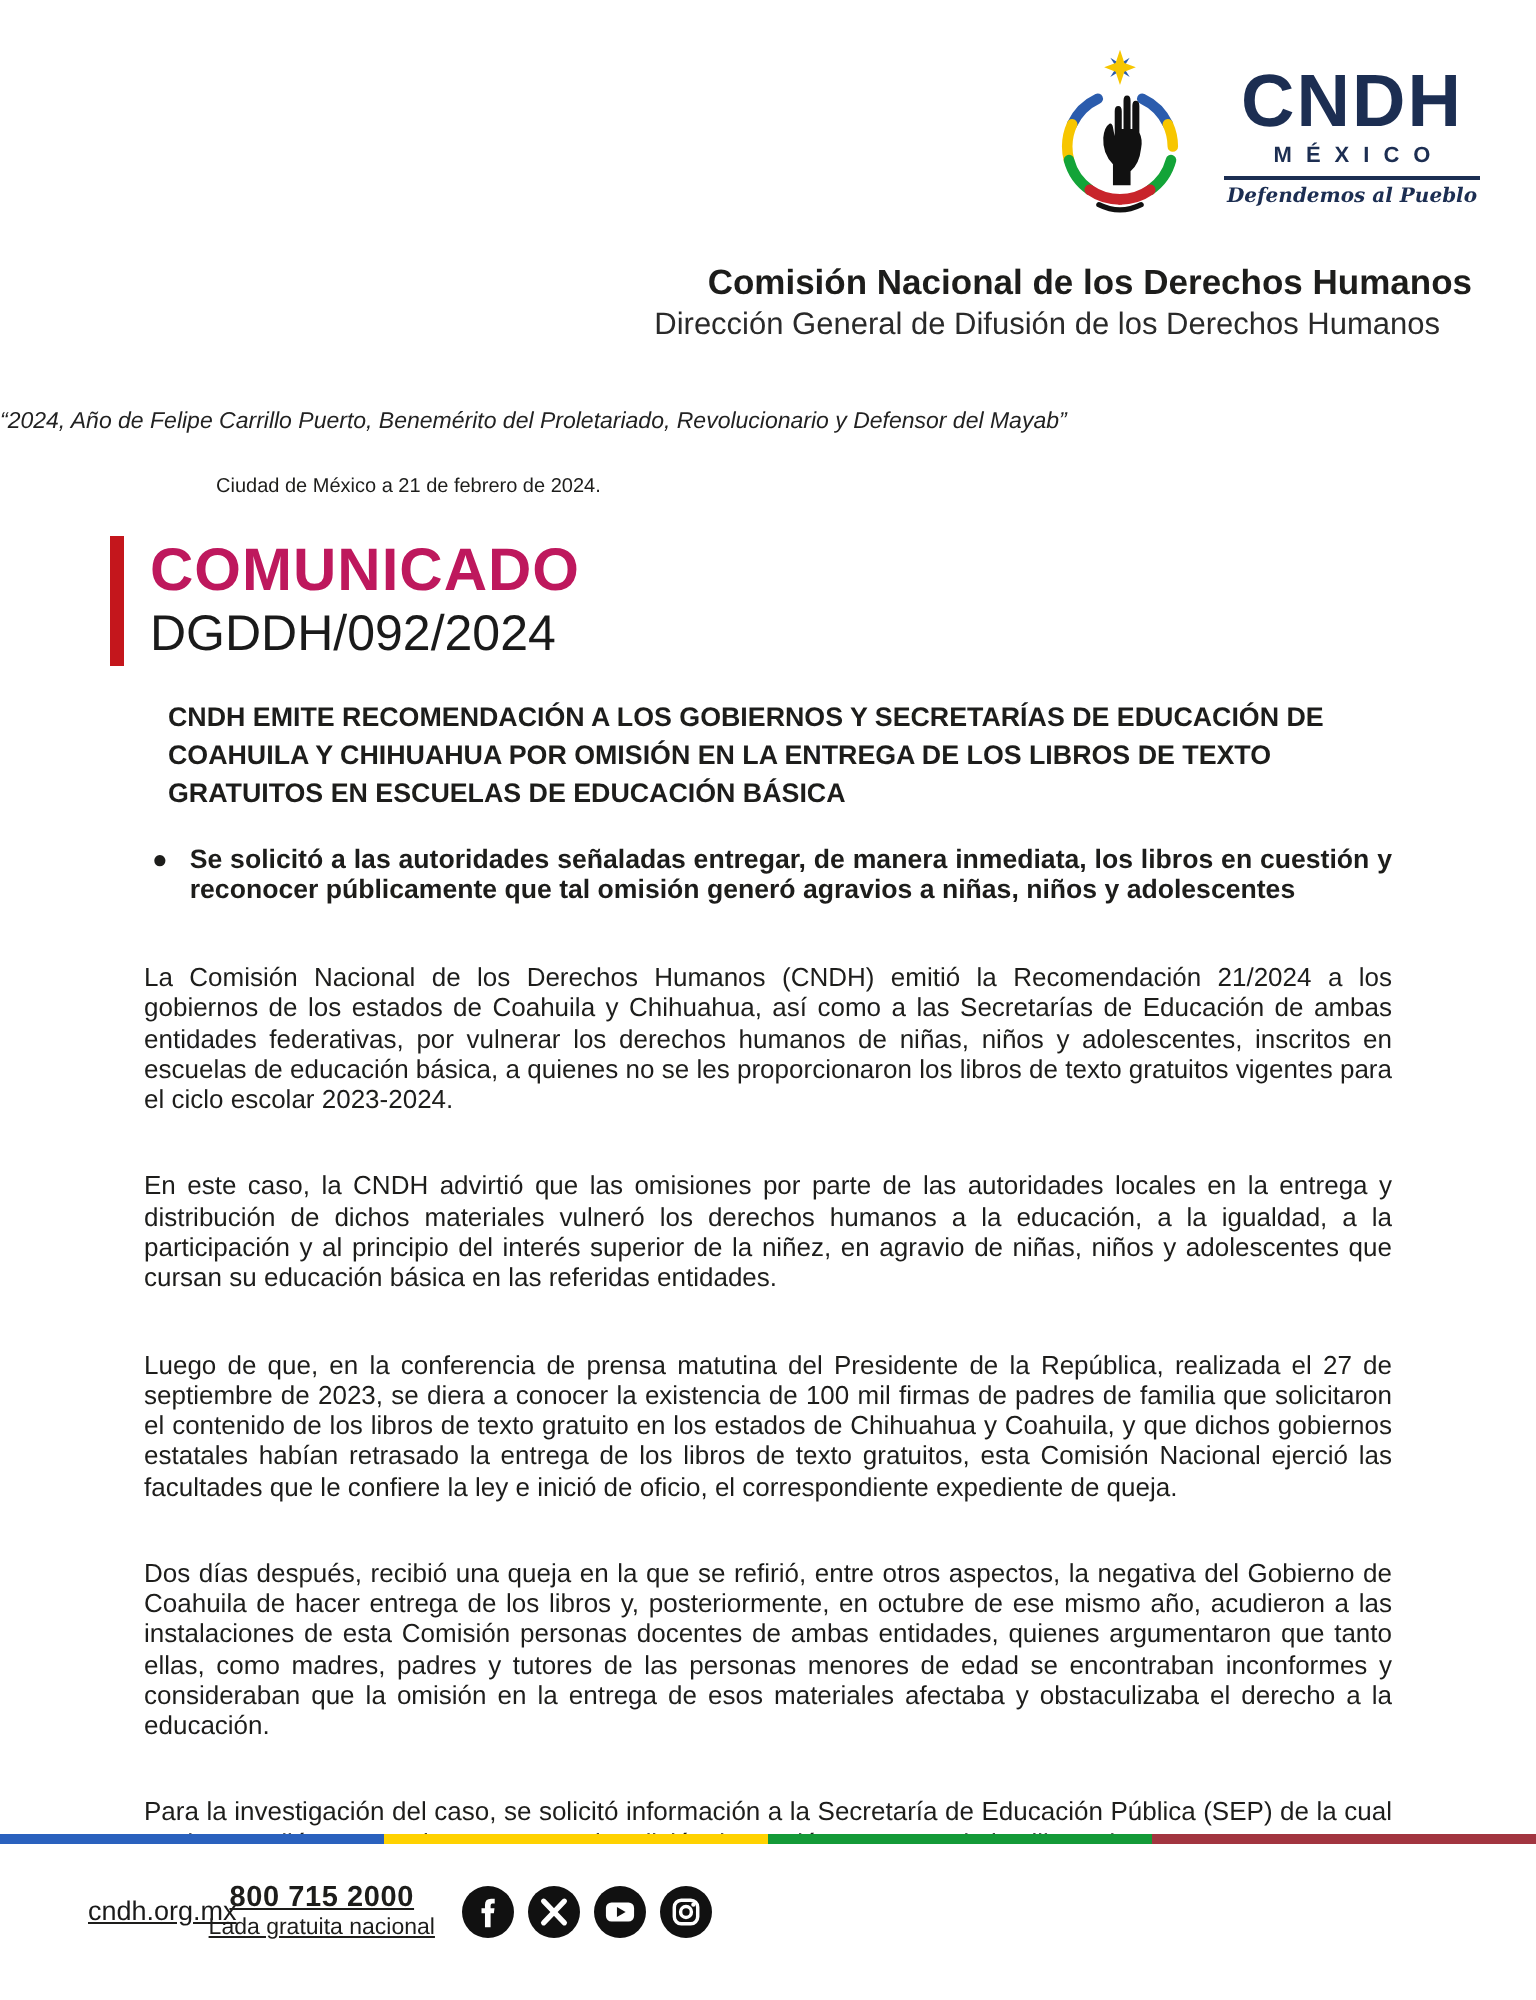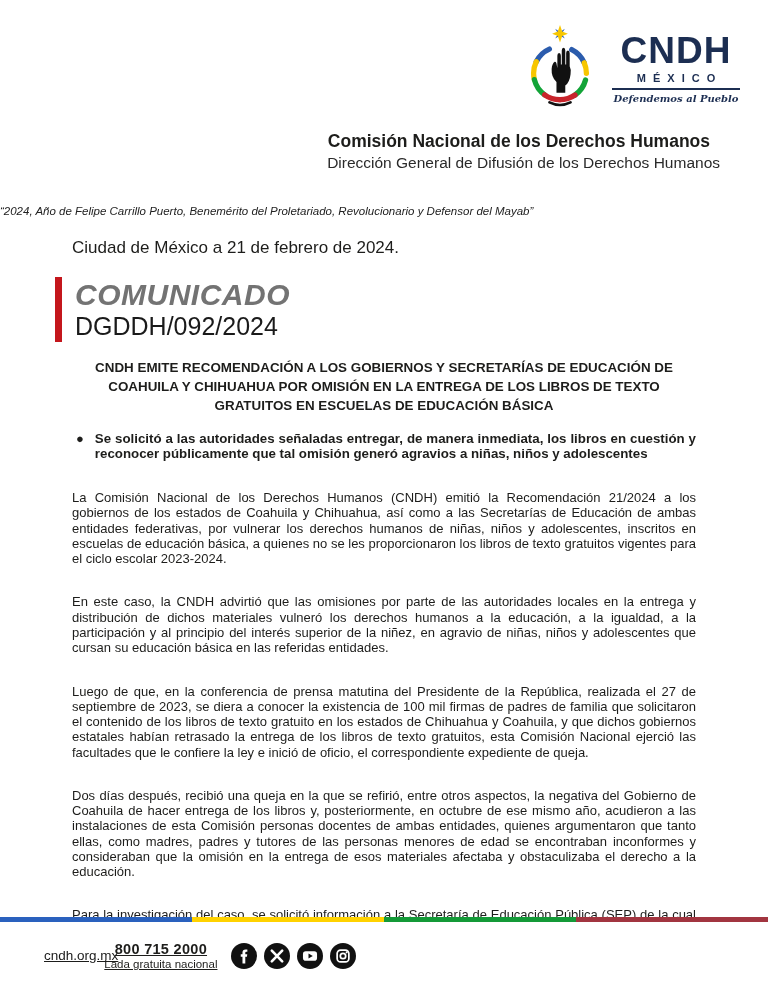--- a/index.html
+++ b/index.html
@@ -22,34 +22,34 @@
   
   .logo-row{display:flex;justify-content:flex-end;padding:24px 28px 0 0;}
   .logo{display:flex;align-items:center;gap:8px;}
   .logo-emblem{width:88px;height:88px;}
   .logo-text{display:flex;flex-direction:column;align-items:center;color:var(--navy);}
   .logo-acronym{font-size:37px;font-weight:bold;line-height:1;letter-spacing:1px;}
   .logo-country{font-size:11px;font-weight:bold;letter-spacing:7px;text-indent:7px;margin:3px 0 4px;}
   .logo-rule{width:128px;height:2px;background:var(--navy);}
   .logo-motto{font-family:"DejaVu Serif", serif;font-style:italic;font-weight:bold;font-size:10px;margin-top:3px;white-space:nowrap;}
 
-  .org{margin-top:20px;padding-right:58px;text-align:right;font-weight:bold;font-size:17.5px;line-height:1.1;}
+  .org{margin-top:20px;padding-right:32px;text-align:right;font-weight:bold;font-size:17.5px;line-height:1.1;}
   .dept{margin-top:3px;padding-right:48px;text-align:right;font-size:15.5px;color:#2a2a2a;}
   .quote{margin-top:33px;padding-right:32px;text-align:left;font-style:italic;font-size:11.5px;color:#222;}
-  .dateline{margin-top:21px;padding-left:72px;font-size:17px;}
+  .dateline{margin-top:21px;padding-left:108px;font-size:10px;}
 
   
   .release-id{margin:19px 0 0 55px;border-left:7px solid #C4161C;padding:2px 0 2px 13px;}
   .kicker{font-weight:bold;font-size:30px;line-height:1.08;color:#C4161C;letter-spacing:0.5px;}
   .number{font-size:25px;line-height:1.12;color:#1a1a1a;}
 
   
   main{padding:0 72px;margin-top:15px;}
   .headline{
-    text-align:center;font-weight:bold;font-size:13.4px;line-height:1.42;
+    font-weight:bold;font-size:13.4px;line-height:1.42;
     max-width:600px;margin:16px auto;
   }
   .bullet-item{
     display:flex;align-items:flex-start;gap:11px;
     margin-top:13px;font-weight:bold;font-size:13.3px;line-height:1.18;
   }
   .bullet-item .dot{flex:0 0 auto;font-size:13px;line-height:1.2;padding-left:4px;}
   .bullet-item .bullet-text{text-align:justify;}
   p.body{margin:28px 0 0;font-size:13px;line-height:1.175;text-align:justify;}
 
@@ -105,21 +105,21 @@
       </div>
     </div>
 
     <div class="org">Comisión Nacional de los Derechos Humanos</div>
     <div class="dept">Dirección General de Difusión de los Derechos Humanos</div>
     <div class="quote">“2024, Año de Felipe Carrillo Puerto, Benemérito del Proletariado, Revolucionario y Defensor del Mayab”</div>
     <div class="dateline">Ciudad de México a 21 de febrero de 2024.</div>
   </header>
 
   <section class="release-id" style="border-left-color: rgb(196, 22, 28);">
-    <div class="kicker" style="color: #737373; font-style: italic;">COMUNICADO</div>
+    <div class="kicker" style="color: #be185d;">COMUNICADO</div>
     <div class="number">DGDDH/092/2024</div>
   </section>
 
   <main>
     <h1 class="headline">CNDH EMITE RECOMENDACIÓN A LOS GOBIERNOS Y SECRETARÍAS DE EDUCACIÓN DE COAHUILA Y CHIHUAHUA POR OMISIÓN EN LA ENTREGA DE LOS LIBROS DE TEXTO GRATUITOS EN ESCUELAS DE EDUCACIÓN BÁSICA</h1>
 
     <div class="bullet-item">
       <span class="dot">●</span>
       <span class="bullet-text">Se solicitó a las autoridades señaladas entregar, de manera inmediata, los libros en cuestión y reconocer públicamente que tal omisión generó agravios a niñas, niños y adolescentes</span>
     </div>

